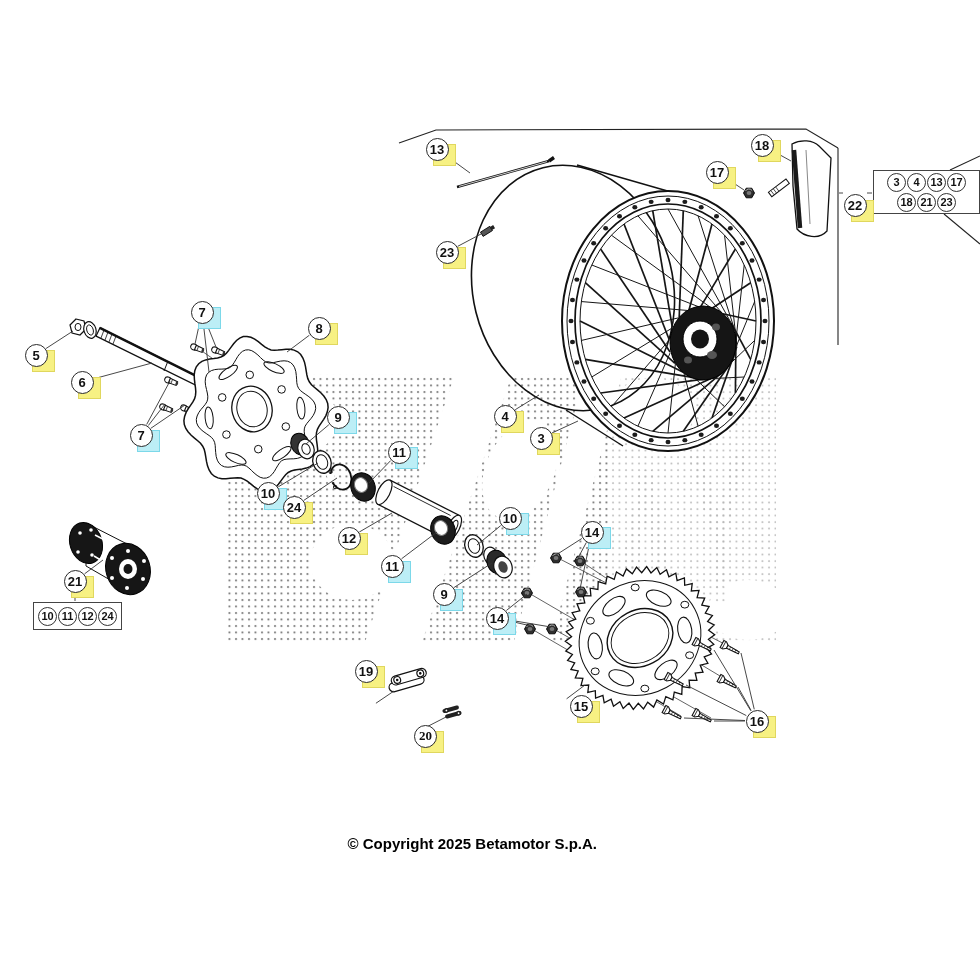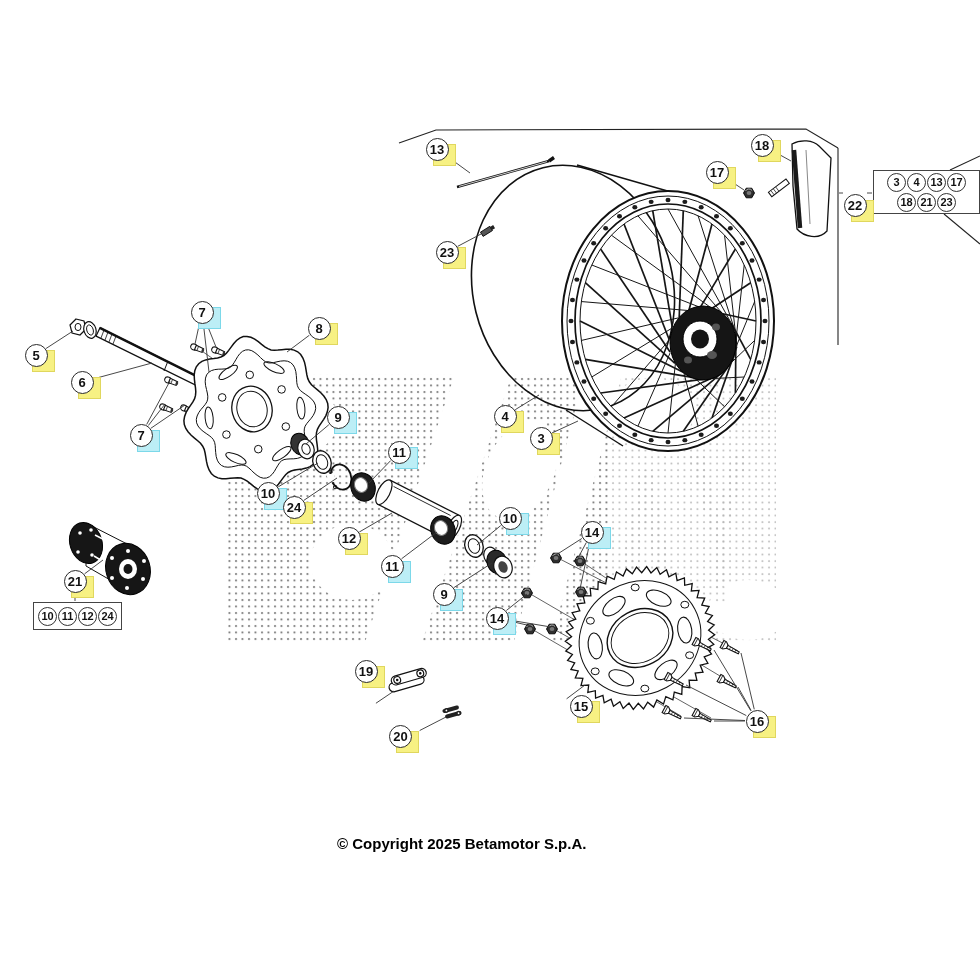--- a/index.html
+++ b/index.html
@@ -15,21 +15,21 @@
       border:1.4px solid #2a2a2a;border-radius:50%;background:#fff;display:flex;
       align-items:center;justify-content:center;font-size:13px;font-weight:bold;color:#111;}
   
   .legend{position:absolute;box-sizing:border-box;border:1.3px solid #444;background:#fff;
       display:flex;flex-direction:column;align-items:center;justify-content:center;
       gap:1px;z-index:25;padding:2px 2px;}
   .lrow{display:flex;gap:1px;justify-content:center;}
   .lc{width:19px;height:19px;box-sizing:border-box;border:1.2px solid #333;border-radius:50%;
       background:#fff;display:flex;align-items:center;justify-content:center;
       font-size:11px;font-weight:bold;color:#111;}
-  #copyright{position:absolute;left:337px;top:835px;width:260px;text-align:left;
+  #copyright{position:absolute;left:337px;top:835px;width:260px;text-align:right;
       font-size:15px;font-weight:bold;color:#000;z-index:20;}
 </style>
 </head>
 <body>
 
 <div id="stage">
 
 <svg id="art" width="980" height="980" viewBox="0 0 980 980">
   <defs>
     <pattern id="pdots" width="6.5" height="6.5" patternUnits="userSpaceOnUse">
@@ -511,21 +511,21 @@
       <span class="crc">15</span>
     </div>
     <div class="callout" style="left: 745.5px; top: 709.5px; text-align: right;">
       <span class="hl y"></span>
       <span class="crc">16</span>
     </div>
     <div class="callout" style="left: 354.5px; top: 660px;">
       <span class="hl y"></span>
       <span class="crc">19</span>
     </div>
-    <div class="callout" style="left: 389px; top: 724.5px;">
+    <div class="callout" style="left: 414px; top: 724.5px; font-family: Liberation Serif, serif;">
       <span class="hl y"></span>
       <span class="crc">20</span>
     </div>
     <div class="callout" style="left: 63.5px; top: 569.5px;">
       <span class="hl y"></span>
       <span class="crc">21</span>
     </div>
     <div class="legend" style="left: 873px; top: 170px; width: 107px; height: 44px;">
       <div class="lrow">
         <span class="lc">3</span>

